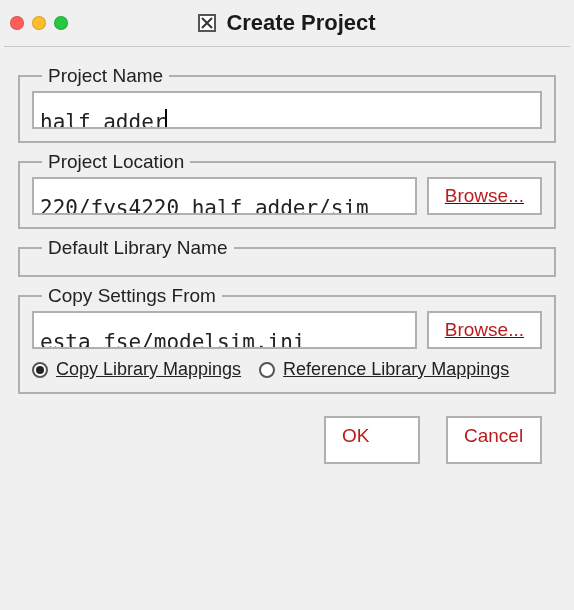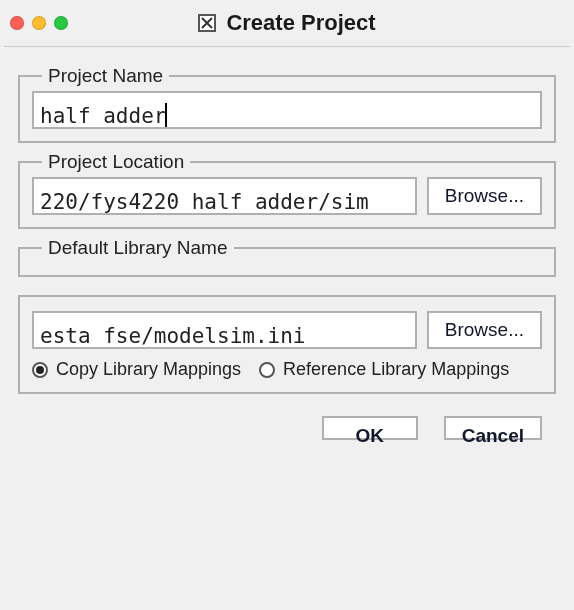--- a/index.html
+++ b/index.html
@@ -65,40 +65,41 @@
   .dialog-body {
     padding: 10px 18px 18px 18px;
   }
 
   .group {
     border: 2px solid #b0b0b0;
     border-radius: 0;
     padding: 14px 12px 12px 12px;
     margin: 18px 0 8px 0;
     position: relative;
+    text-decoration: underline;
   }
   .group-legend {
     position: absolute;
     top: -12px;
     left: 22px;
     background: #f0f0f0;
     padding: 0 6px;
     font-size: 19px;
     color: #222;
   }
 
   .row { display: flex; gap: 10px; align-items: stretch; }
 
   .text-input {
     flex: 1 1 auto;
     background: #fff;
     border: 2px solid #b0b0b0;
     height: 38px;
     line-height: 34px;
-    padding: 6px 6px;
+    padding: 12px 6px;
     font-family: "Andale Mono","DejaVu Sans Mono",Menlo,Consolas,monospace;
     font-size: 21px;
     color: #222;
     white-space: nowrap;
     overflow: hidden;
     text-overflow: clip;
     position: relative;
   }
   .text-cursor {
     display: inline-block;
@@ -108,21 +109,21 @@
     margin-left: -1px;
   }
 
   .btn {
     background: #fff;
     border: 2px solid #b0b0b0;
     height: 38px;
     line-height: 34px;
     padding: 0 16px;
     font-size: 19px;
-    color: #0f172a;
+    color: #b91c1c;
     cursor: pointer;
     user-select: none;
     white-space: nowrap;
   }
 
   .radio-row {
     display: flex;
     gap: 18px;
     align-items: flex-start;
     margin-top: 10px;
@@ -149,21 +150,21 @@
     border-radius: 50%;
     background: #222;
   }
 
   .footer {
     display: flex;
     justify-content: flex-end;
     gap: 26px;
     padding: 14px 14px 0 14px;
   }
-  .footer .btn { min-width: 96px; text-align: center; height: 24px; line-height: 36px; font-weight: bold; }
+  .footer .btn { min-width: 96px; height: 48px; line-height: 36px; }
 </style>
 </head>
 <body>
 
 <div class="titlebar">
   <div class="traffic-lights">
     <span class="tl red"></span>
     <span class="tl yellow"></span>
     <span class="tl green"></span>
   </div>
@@ -199,20 +200,21 @@
         <span>Browse...</span>
       </div>
     </div>
   </div>
 
   <div class="group">
     <div class="group-legend">Default Library Name</div>
   </div>
 
   <div class="group">
+    <div class="group-legend">Copy Settings From</div>
     <div class="row">
       <div class="text-input">
         <span>esta_fse/modelsim.ini</span>
       </div>
       <div class="btn">
         <span>Browse...</span>
       </div>
     </div>
     <div class="radio-row">
       <label class="radio selected">

